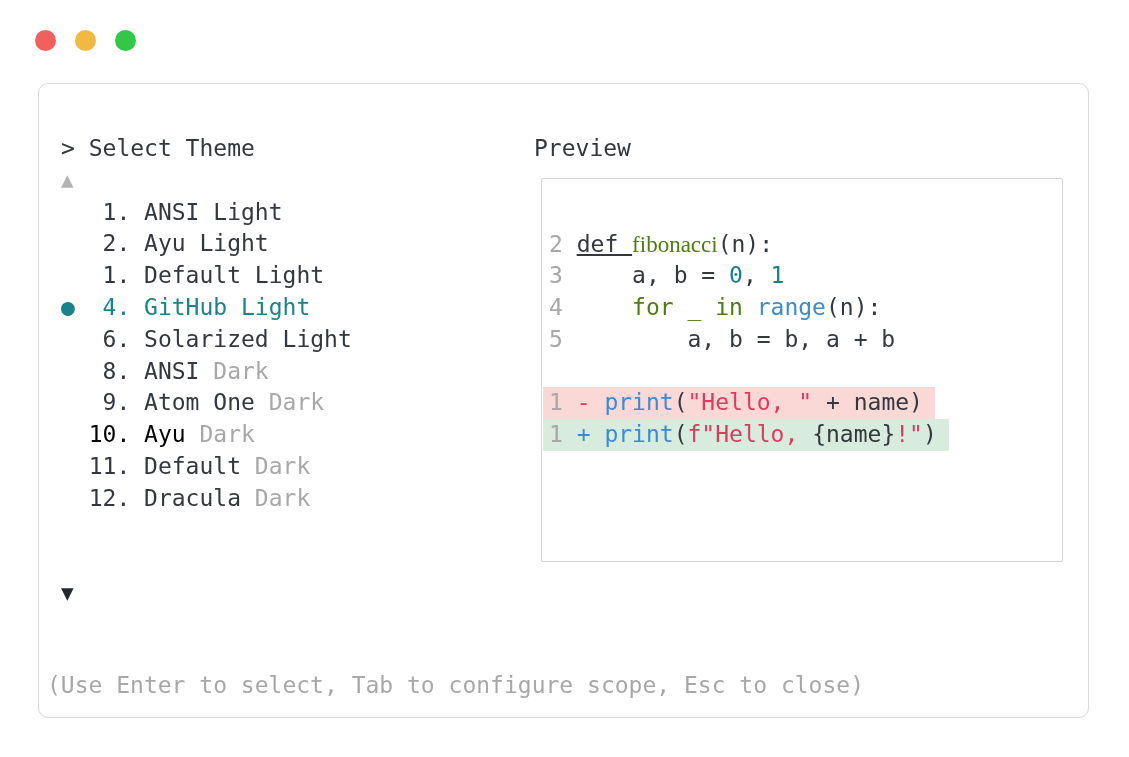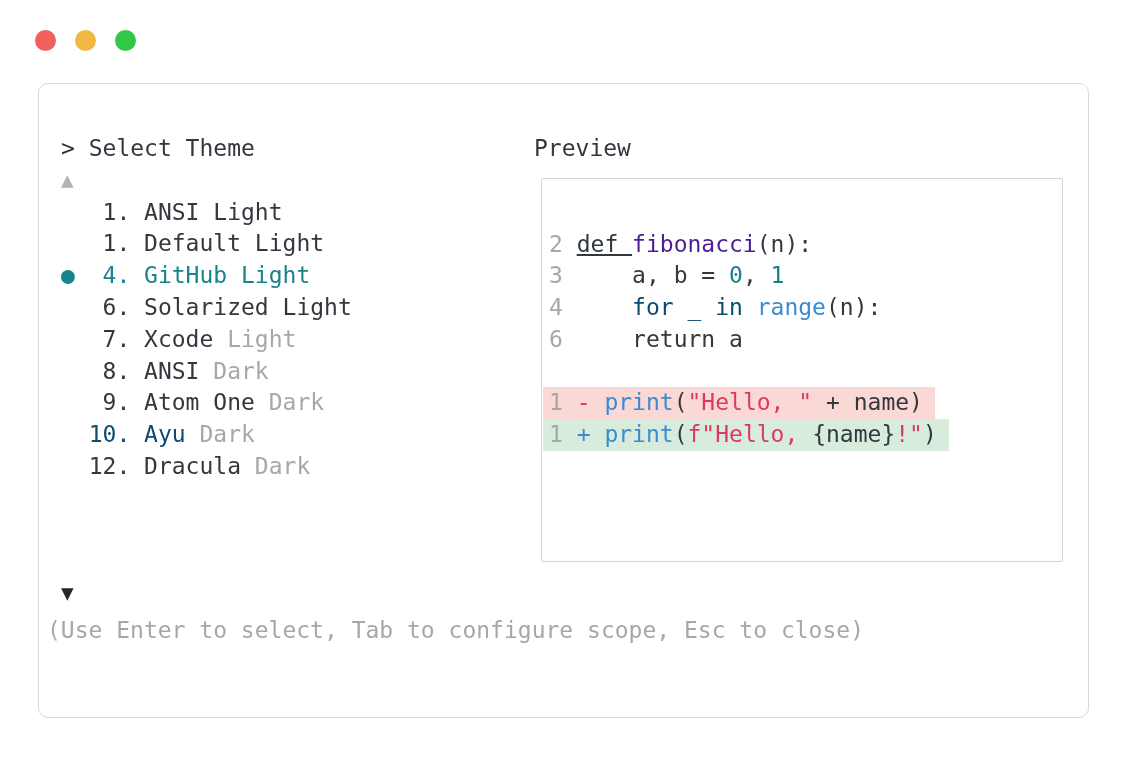--- a/index.html
+++ b/index.html
@@ -35,42 +35,43 @@
   </div>
 
   <div class="panel">
 
     <div class="row" style="left:22px;top:49.1px">&gt; Select Theme</div>
 
     <div class="row arrow" style="left:22px;top:80.9px;color:#b3b3b3">▲</div>
 
     <div id="theme-list" style="left:22px;top:112.7px">
         <div class="trow"><span style="color: rgb(51, 56, 62);">   1. ANSI Light</span></div>
+        <div class="trow"><span style="color: rgb(51, 56, 62);">   2. Ayu Light</span></div>
         <div class="trow"><span style="color: rgb(51, 56, 62);">   1. Default Light</span></div>
         <div class="trow"><span style="color: rgb(23, 131, 138);">●  4. GitHub Light</span></div>
         <div class="trow"><span style="color: rgb(51, 56, 62);">   6. Solarized Light</span></div>
-        <div class="trow"><span style="color: rgb(51, 56, 62);">   7. Xcode</span><span style="color: rgb(167, 167, 167);"> Light</span></div>
         <div class="trow"><span style="color: rgb(51, 56, 62);">   8. ANSI</span><span style="color: rgb(167, 167, 167);"> Dark</span></div>
         <div class="trow"><span style="color: rgb(51, 56, 62);">   9. Atom One</span><span style="color: rgb(167, 167, 167);"> Dark</span></div>
-        <div class="trow"><span style="color: #0c4a6e;">  10. Ayu</span><span style="color: rgb(167, 167, 167);"> Dark</span></div>
+        <div class="trow"><span style="color: #000000;">  10. Ayu</span><span style="color: rgb(167, 167, 167);"> Dark</span></div>
+        <div class="trow"><span style="color: rgb(51, 56, 62);">  11. Default</span><span style="color: rgb(167, 167, 167);"> Dark</span></div>
         <div class="trow"><span style="color: rgb(51, 56, 62);">  12. Dracula</span><span style="color: rgb(167, 167, 167);"> Dark</span></div>
       </div>
 
     <div class="row arrow" style="left:22px;top:494.3px;color:#24282c">▼</div>
 
-    <div class="row" style="left:8px;top:531px;color:#a7a7a7">(Use Enter to select, Tab to configure scope, Esc to close)</div>
+    <div class="row" style="left:8px;top:586px;color:#a7a7a7">(Use Enter to select, Tab to configure scope, Esc to close)</div>
 
     <div class="row" style="left:495px;top:49.1px">Preview</div>
 
     <div class="preview-box" style="left:502px;top:94px"></div>
 
     <div id="code-lines" style="left:504px;top:144.5px">
-        <div class="crow"><span class="bgspan"><span style="color: rgb(167, 167, 167);">2 </span><span style="color: rgb(51, 56, 62); text-decoration: underline;">def </span><span style="color: #4c1d95;">fibonacci</span><span style="color: rgb(51, 56, 62);">(n):</span></span></div>
+        <div class="crow"><span class="bgspan"><span style="color: rgb(167, 167, 167);">2 </span><span style="color: rgb(51, 56, 62); text-decoration: underline;">def </span><span style="color: #4d7c0f; font-family: Liberation Serif, serif;">fibonacci</span><span style="color: rgb(51, 56, 62);">(n):</span></span></div>
         <div class="crow"><span class="bgspan"><span style="color: rgb(167, 167, 167);">3 </span><span style="color: rgb(51, 56, 62); text-align: right;">    a, b = </span><span style="color: rgb(20, 128, 138);">0</span><span style="color: rgb(51, 56, 62);">, </span><span style="color: rgb(20, 128, 138);">1</span></span></div>
-        <div class="crow"><span class="bgspan"><span style="color: rgb(167, 167, 167);">4 </span><span style="color: #0c4a6e;">    for _ in </span><span style="color: rgb(59, 139, 208);">range</span><span style="color: rgb(51, 56, 62);">(n):</span></span></div>
-        <div class="crow"><span class="bgspan"><span style="color: rgb(167, 167, 167);">6 </span><span style="color: rgb(51, 56, 62);">    return a</span></span></div>
+        <div class="crow"><span class="bgspan"><span style="color: rgb(167, 167, 167);">4 </span><span style="color: #4d7c0f;">    for _ in </span><span style="color: rgb(59, 139, 208);">range</span><span style="color: rgb(51, 56, 62);">(n):</span></span></div>
+        <div class="crow"><span class="bgspan"><span style="color: rgb(167, 167, 167);">5 </span><span style="color: rgb(51, 56, 62);">        a, b = b, a + b</span></span></div>
         <div class="crow"><span class="bgspan"></span></div>
         <div class="crow"><span class="bgspan" style="background: rgb(249, 216, 214);"><span style="color: rgb(167, 167, 167);">1 </span><span style="color: rgb(221, 58, 93);">- </span><span style="color: rgb(59, 139, 208);">print</span><span style="color: rgb(51, 56, 62);">(</span><span style="color: rgb(221, 58, 93);">"Hello, "</span><span style="color: rgb(51, 56, 62);"> + name)</span></span></div>
         <div class="crow"><span class="bgspan" style="background: rgb(216, 236, 221);"><span style="color: rgb(167, 167, 167);">1 </span><span style="color: rgb(59, 139, 208);">+ </span><span style="color: rgb(59, 139, 208);">print</span><span style="color: rgb(51, 56, 62);">(</span><span style="color: rgb(221, 58, 93);">f"Hello, </span><span style="color: rgb(51, 56, 62);">{name}</span><span style="color: rgb(221, 58, 93);">!"</span><span style="color: rgb(51, 56, 62);">)</span></span></div>
       </div>
 
   </div>
 </div>
 
 </body></html>

